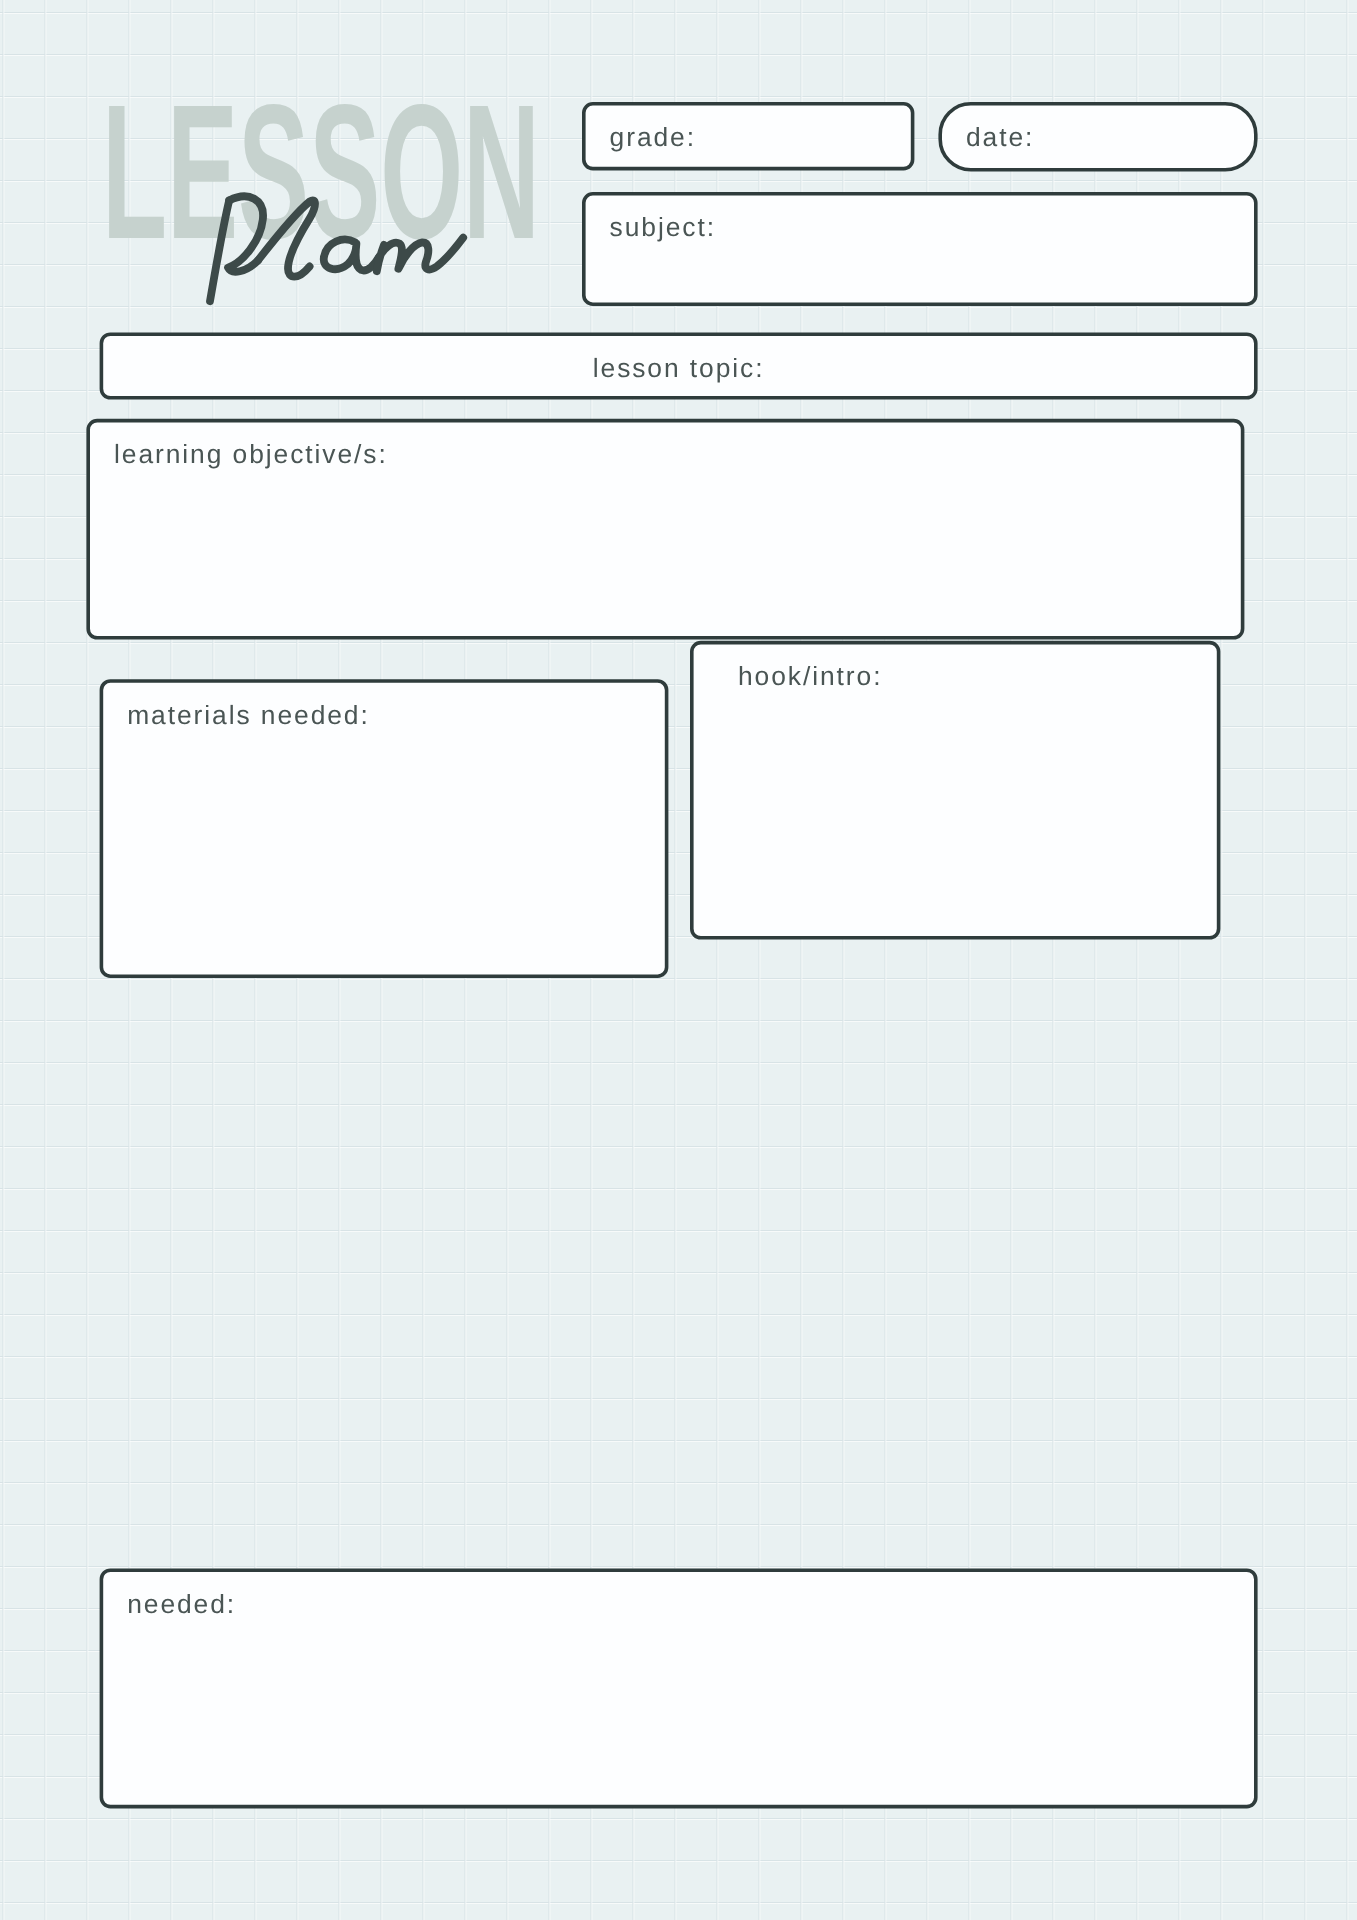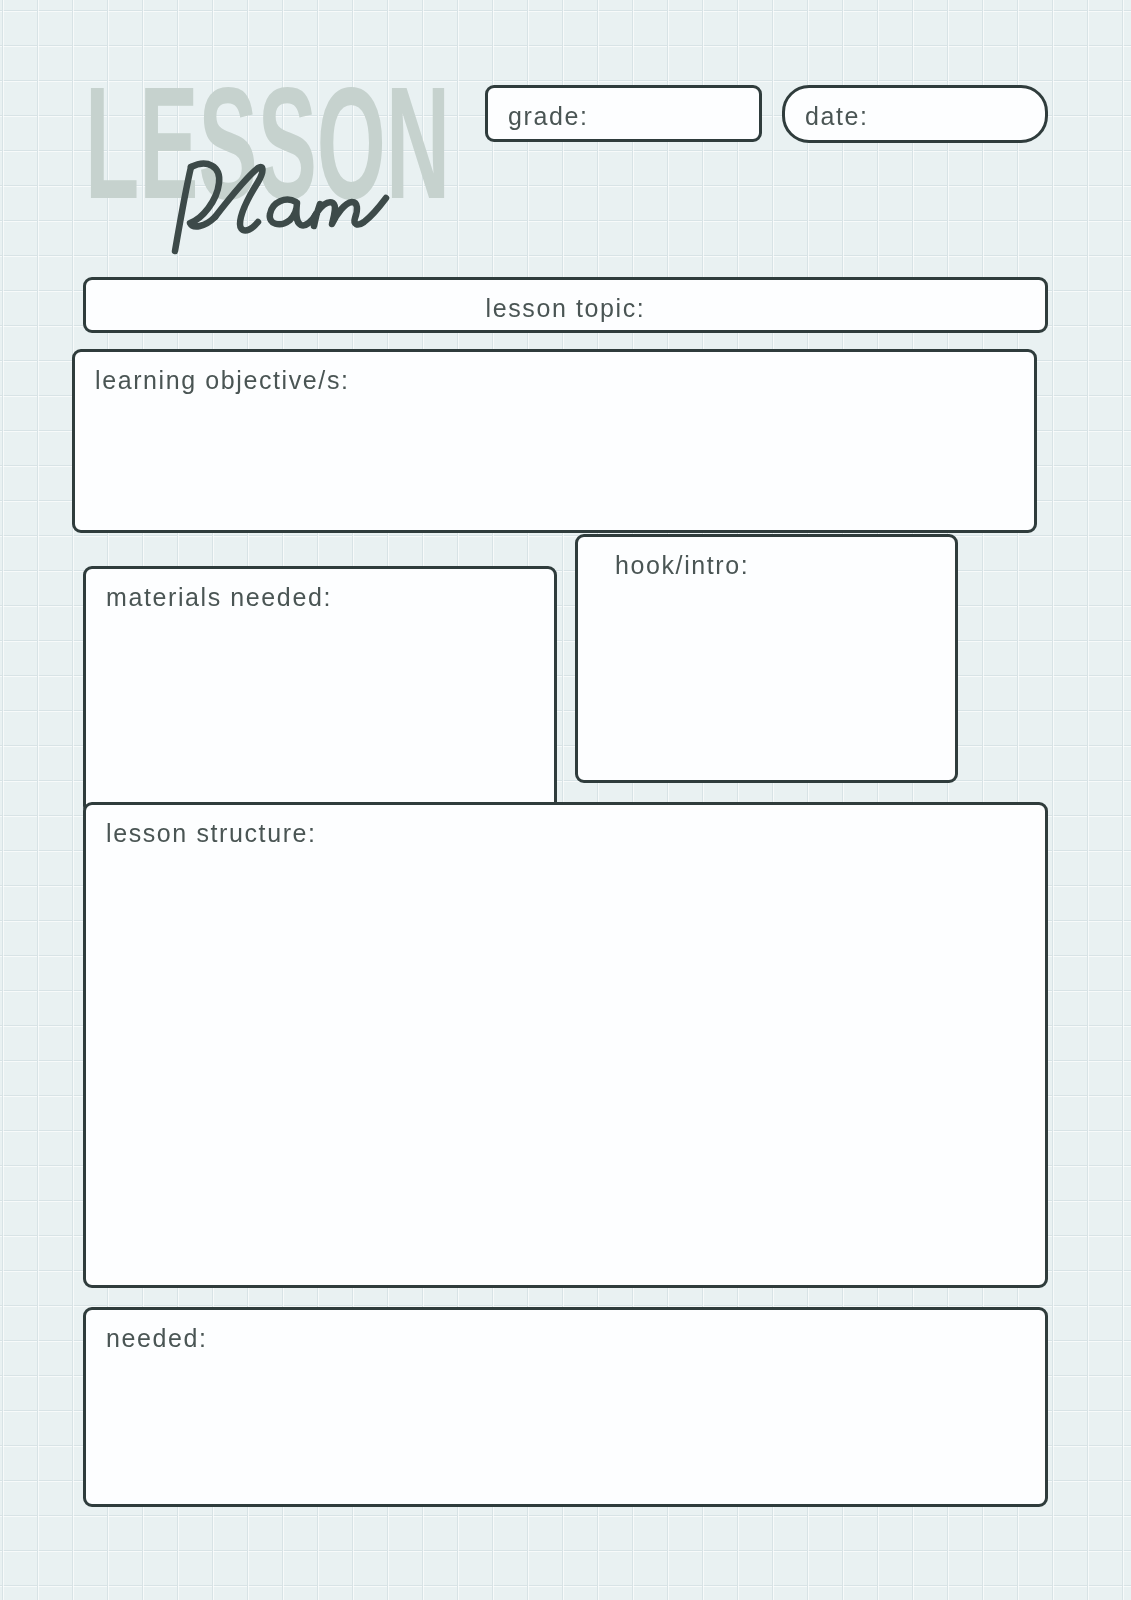--- a/index.html
+++ b/index.html
@@ -22,21 +22,21 @@
   .box {
     position: absolute;
     box-sizing: border-box;
     background: #fdfeff;
     border: 3px solid #2f3c3c;
     border-radius: 9px;
     padding: 14px 20px;
   }
   .label {
     display: inline-block;
-    font-size: 25px;
+    font-size: 22px;
     letter-spacing: 1.6px;
     color: #4a5554;
     white-space: nowrap;
   }
   .logo {
     position: absolute;
     left: 85px;
     top: 80px;
     width: 380px;
     height: 190px;
@@ -66,38 +66,38 @@
   </div>
 
   <div class="box" style="left:485px; top:85px; width:277px; height:57px;">
     <span class="label">grade:</span>
   </div>
 
   <div class="box" style="left:782px; top:85px; width:266px; height:58px;border-radius:27px;">
     <span class="label">date:</span>
   </div>
 
+  <div class="box" style="left:485px; top:160px; width:563px; height:95px;">
+    <span class="label">subject:</span>
+  </div>
 
   <div class="box" style="left:83px; top:277px; width:965px; height:56px;text-align:center;">
     <span class="label">lesson topic:</span>
   </div>
 
   <div class="box" style="left:72px; top:349px; width:965px; height:184px;">
     <span class="label">learning objective/s:</span>
   </div>
 
   <div class="box" style="left:83px; top:534px; width:474px; height:249px;margin-top:32px;">
     <span class="label">materials needed:</span>
   </div>
 
-  <div class="box" style="left:575px; top:534px; width:383px; height:249px;padding-left:37px;">
+  <div class="box" style="left:575px; top:534px; width:442px; height:249px;padding-left:37px;">
     <span class="label">hook/intro:</span>
   </div>
 
-  <div class="box" style="left:83px; top:802px; width:965px; height:486px;">
-    <span class="label">lesson structure:</span>
-  </div>
 
   <div class="box" style="left:83px; top:1307px; width:965px; height:200px;">
     <span class="label">needed:</span>
   </div>
 
 </div>
 
 </body></html>

